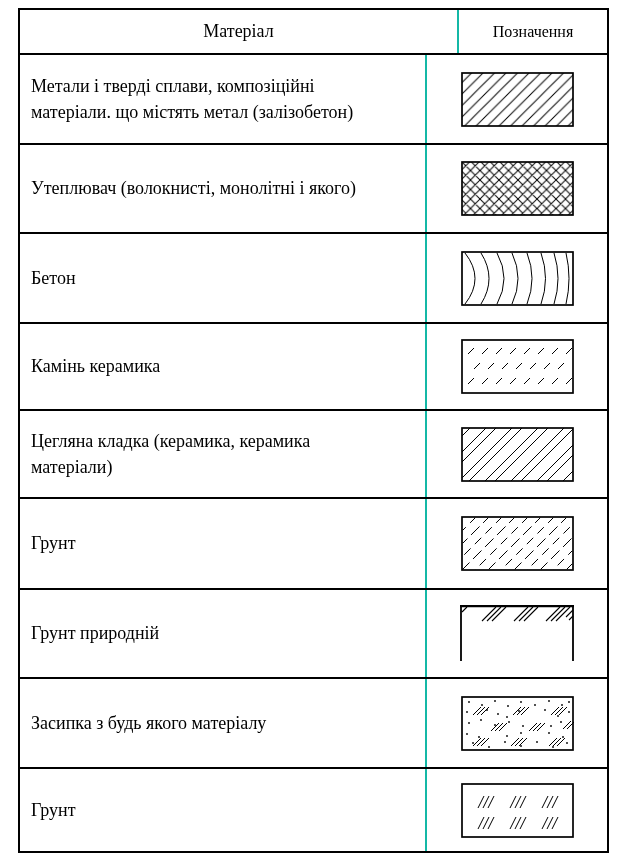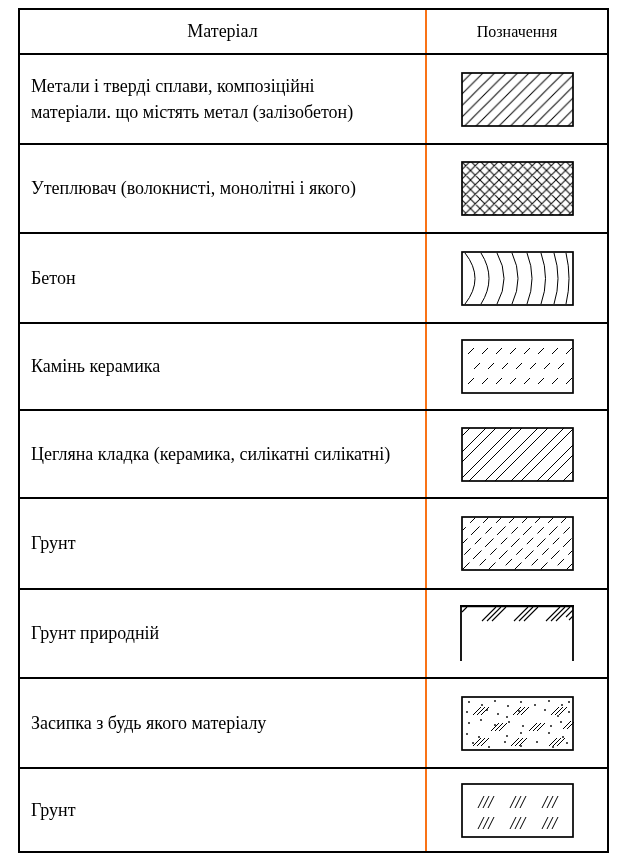--- a/index.html
+++ b/index.html
@@ -19,25 +19,25 @@
   }
   .row { display: flex; border-top: 2px solid #000; }
   .row.header { border-top: none; }
   .cell-m {
     width: 405px; box-sizing: border-box;
     display: flex; align-items: center;
     padding: 0 32px 0 11px;
     font-size: 18px; line-height: 1.45;
   }
   .cell-d {
-    flex: 1; border-left: 2px solid #f97316;
+    flex: 1; border-left: 2px solid #14b8a6;
     display: flex; align-items: center; justify-content: center;
   }
   .header .cell-m, .header .cell-d {
-    justify-content: center; text-align: center; padding: 0;
+    justify-content: center; text-align: center; padding: 0; margin-left: 16px;
   }
   svg { display: block; }
 </style>
 </head>
 <body>
 
 <div class="table">
 
   <div class="row header" style="height:43px">
     <div class="cell-m">Матеріал</div>
@@ -99,21 +99,21 @@
         <g stroke="#000" stroke-width="1" fill="none">
           <path d="M7 15 l6 -6 m8 6 l6 -6 m8 6 l6 -6 m8 6 l6 -6 m8 6 l6 -6 m8 6 l6 -6 m8 6 l6 -6 m8 6 l6 -6"></path>
           <path d="M13 30 l6 -6 m8 6 l6 -6 m8 6 l6 -6 m8 6 l6 -6 m8 6 l6 -6 m8 6 l6 -6 m8 6 l6 -6"></path>
           <path d="M7 45 l6 -6 m8 6 l6 -6 m8 6 l6 -6 m8 6 l6 -6 m8 6 l6 -6 m8 6 l6 -6 m8 6 l6 -6 m8 6 l6 -6"></path>
         </g>
       </svg>
     </div>
   </div>
 
   <div class="row" style="height:86px">
-    <div class="cell-m">Цегляна кладка (керамика, силікатні силікатні)</div>
+    <div class="cell-m">Цегляна кладка (керамика, керамика матеріали)</div>
     <div class="cell-d">
       <svg width="113" height="55" viewBox="0 0 113 55">
         <defs>
           <pattern id="pat-brick" width="26" height="26" patternUnits="userSpaceOnUse">
             <path d="M-26 26 L0 0 M-16 26 L10 0 M0 26 L26 0 M10 26 L36 0 M26 26 L52 0 M36 26 L62 0" stroke="#000" stroke-width="1" fill="none"></path>
           </pattern>
         </defs>
         <rect x="1" y="1" width="111" height="53" fill="url(#pat-brick)" stroke="#000" stroke-width="1.7"></rect>
       </svg>
     </div>

